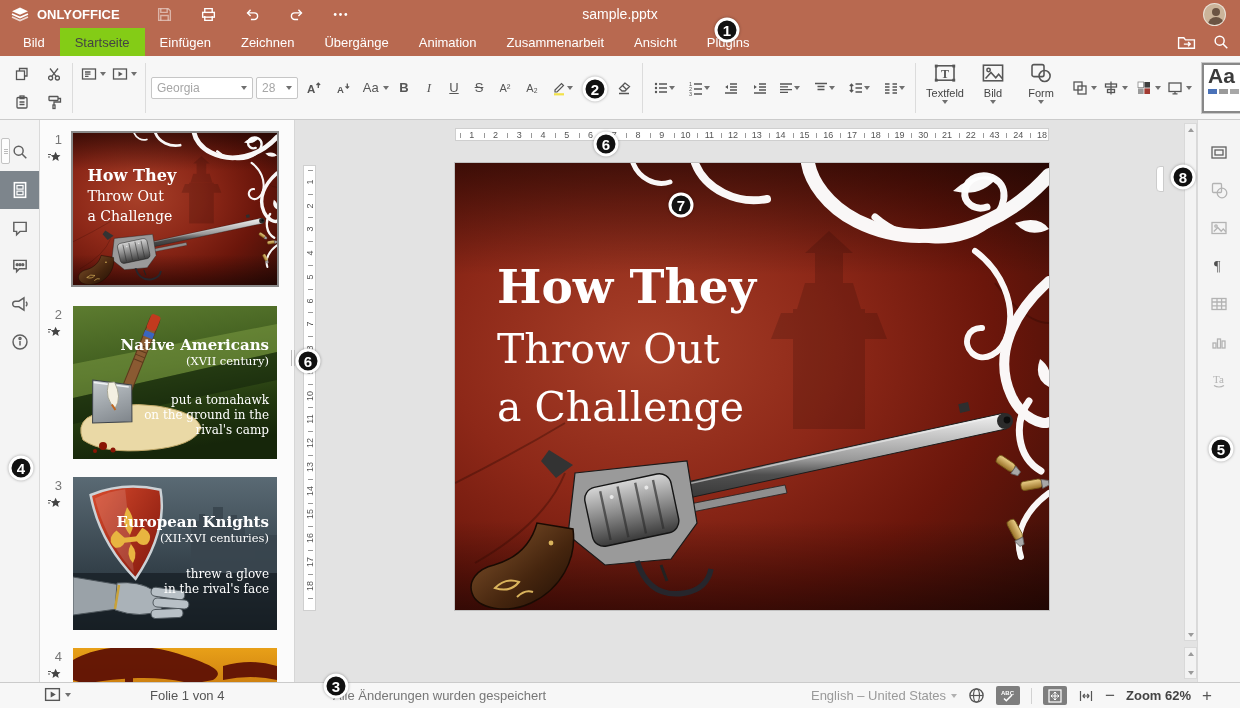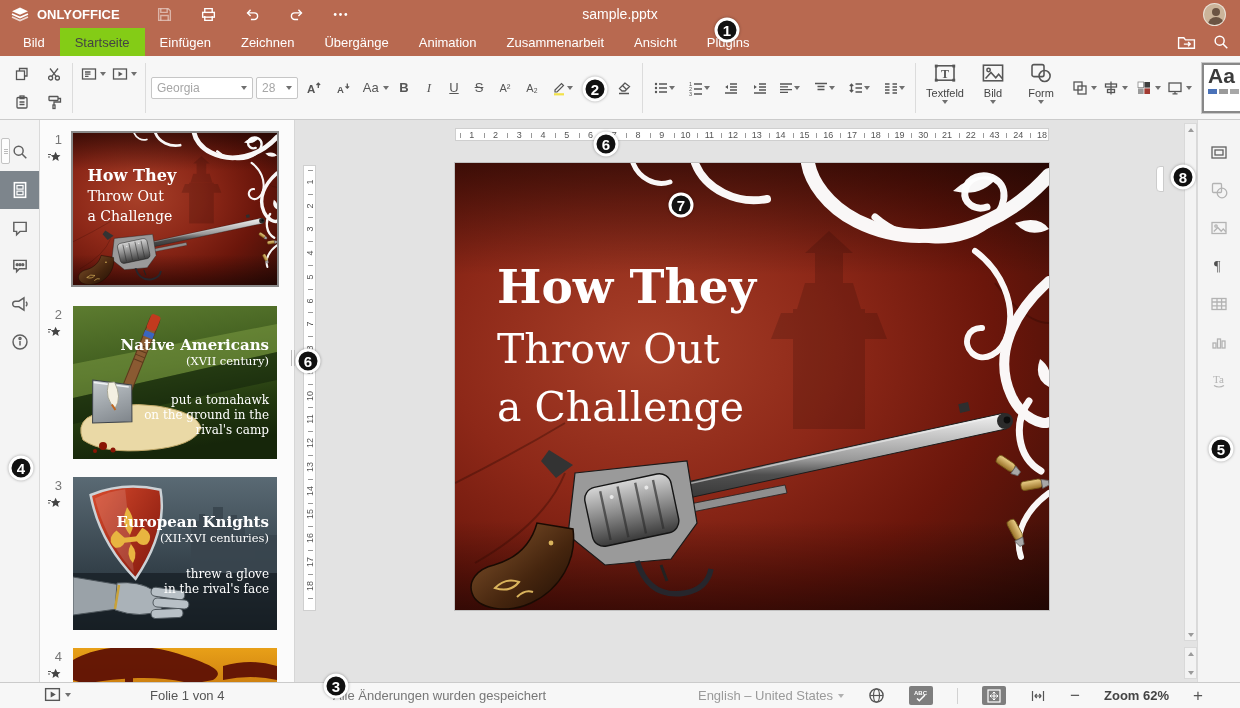--- a/index.html
+++ b/index.html
@@ -87,21 +87,21 @@
 .tri-up{width:0;height:0;border-left:3.5px solid transparent;border-right:3.5px solid transparent;border-bottom:4.5px solid #9a9a9a}
 .tri-dn{width:0;height:0;border-left:3.5px solid transparent;border-right:3.5px solid transparent;border-top:4.5px solid #9a9a9a}
 .vthumb{position:absolute;left:1px;top:15px;width:9px;height:26px;background:#fdfdfd;border:1px solid #c3c3c3;border-radius:2px}
 .vthumb:before{content:"";position:absolute;left:2px;top:10px;width:4px;height:1px;background:#bbb;box-shadow:0 2px 0 #bbb,0 4px 0 #bbb}
 .nscroll{position:absolute;left:1184px;top:647px;width:13px;height:32px;background:#f3f3f3;border:1px solid #d9d9d9;z-index:4}
 
 .statusbar{position:absolute;left:0;bottom:0;width:100%;height:26px;background:#f7f7f7;border-top:1px solid #cbcbcb;font-size:13px;color:#444}
 .ss-btn{position:absolute;left:44px;top:4px;display:flex;align-items:center;gap:4px}
 .slide-indicator{position:absolute;left:150px;top:5px;color:#555}
 .saved-msg{position:absolute;left:333px;top:5px;color:#777}
-.sb-right{position:absolute;right:15px;top:0;height:100%;display:flex;align-items:center;gap:24px;padding-right:22px}
+.sb-right{position:absolute;right:0;top:0;height:100%;display:flex;align-items:center;gap:11px;padding-right:28px}
 .lang{color:#9a9a9a;display:flex;align-items:center;gap:5px}
 .dkbtn{width:24px;height:19px;border-radius:2px;background:#7e7e7e;display:flex;align-items:center;justify-content:center}
 .sb-sep{width:1px;height:16px;background:#d2d2d2}
 .zlab{color:#444;font-weight:bold}
 .pm{font-size:17px;color:#555;line-height:17px}
 
 .badge{position:absolute;width:25px;height:25px;border-radius:50%;background:var(--badge,#111);border:3px solid #fff;color:#fff;font-size:15px;font-weight:bold;display:flex;align-items:center;justify-content:center;transform:translate(-50%,-50%);z-index:60;box-shadow:0 0 3px rgba(0,0,0,.35)}
 .hidden-defs{position:absolute;width:0;height:0;overflow:hidden}
 </style>
 </head>

